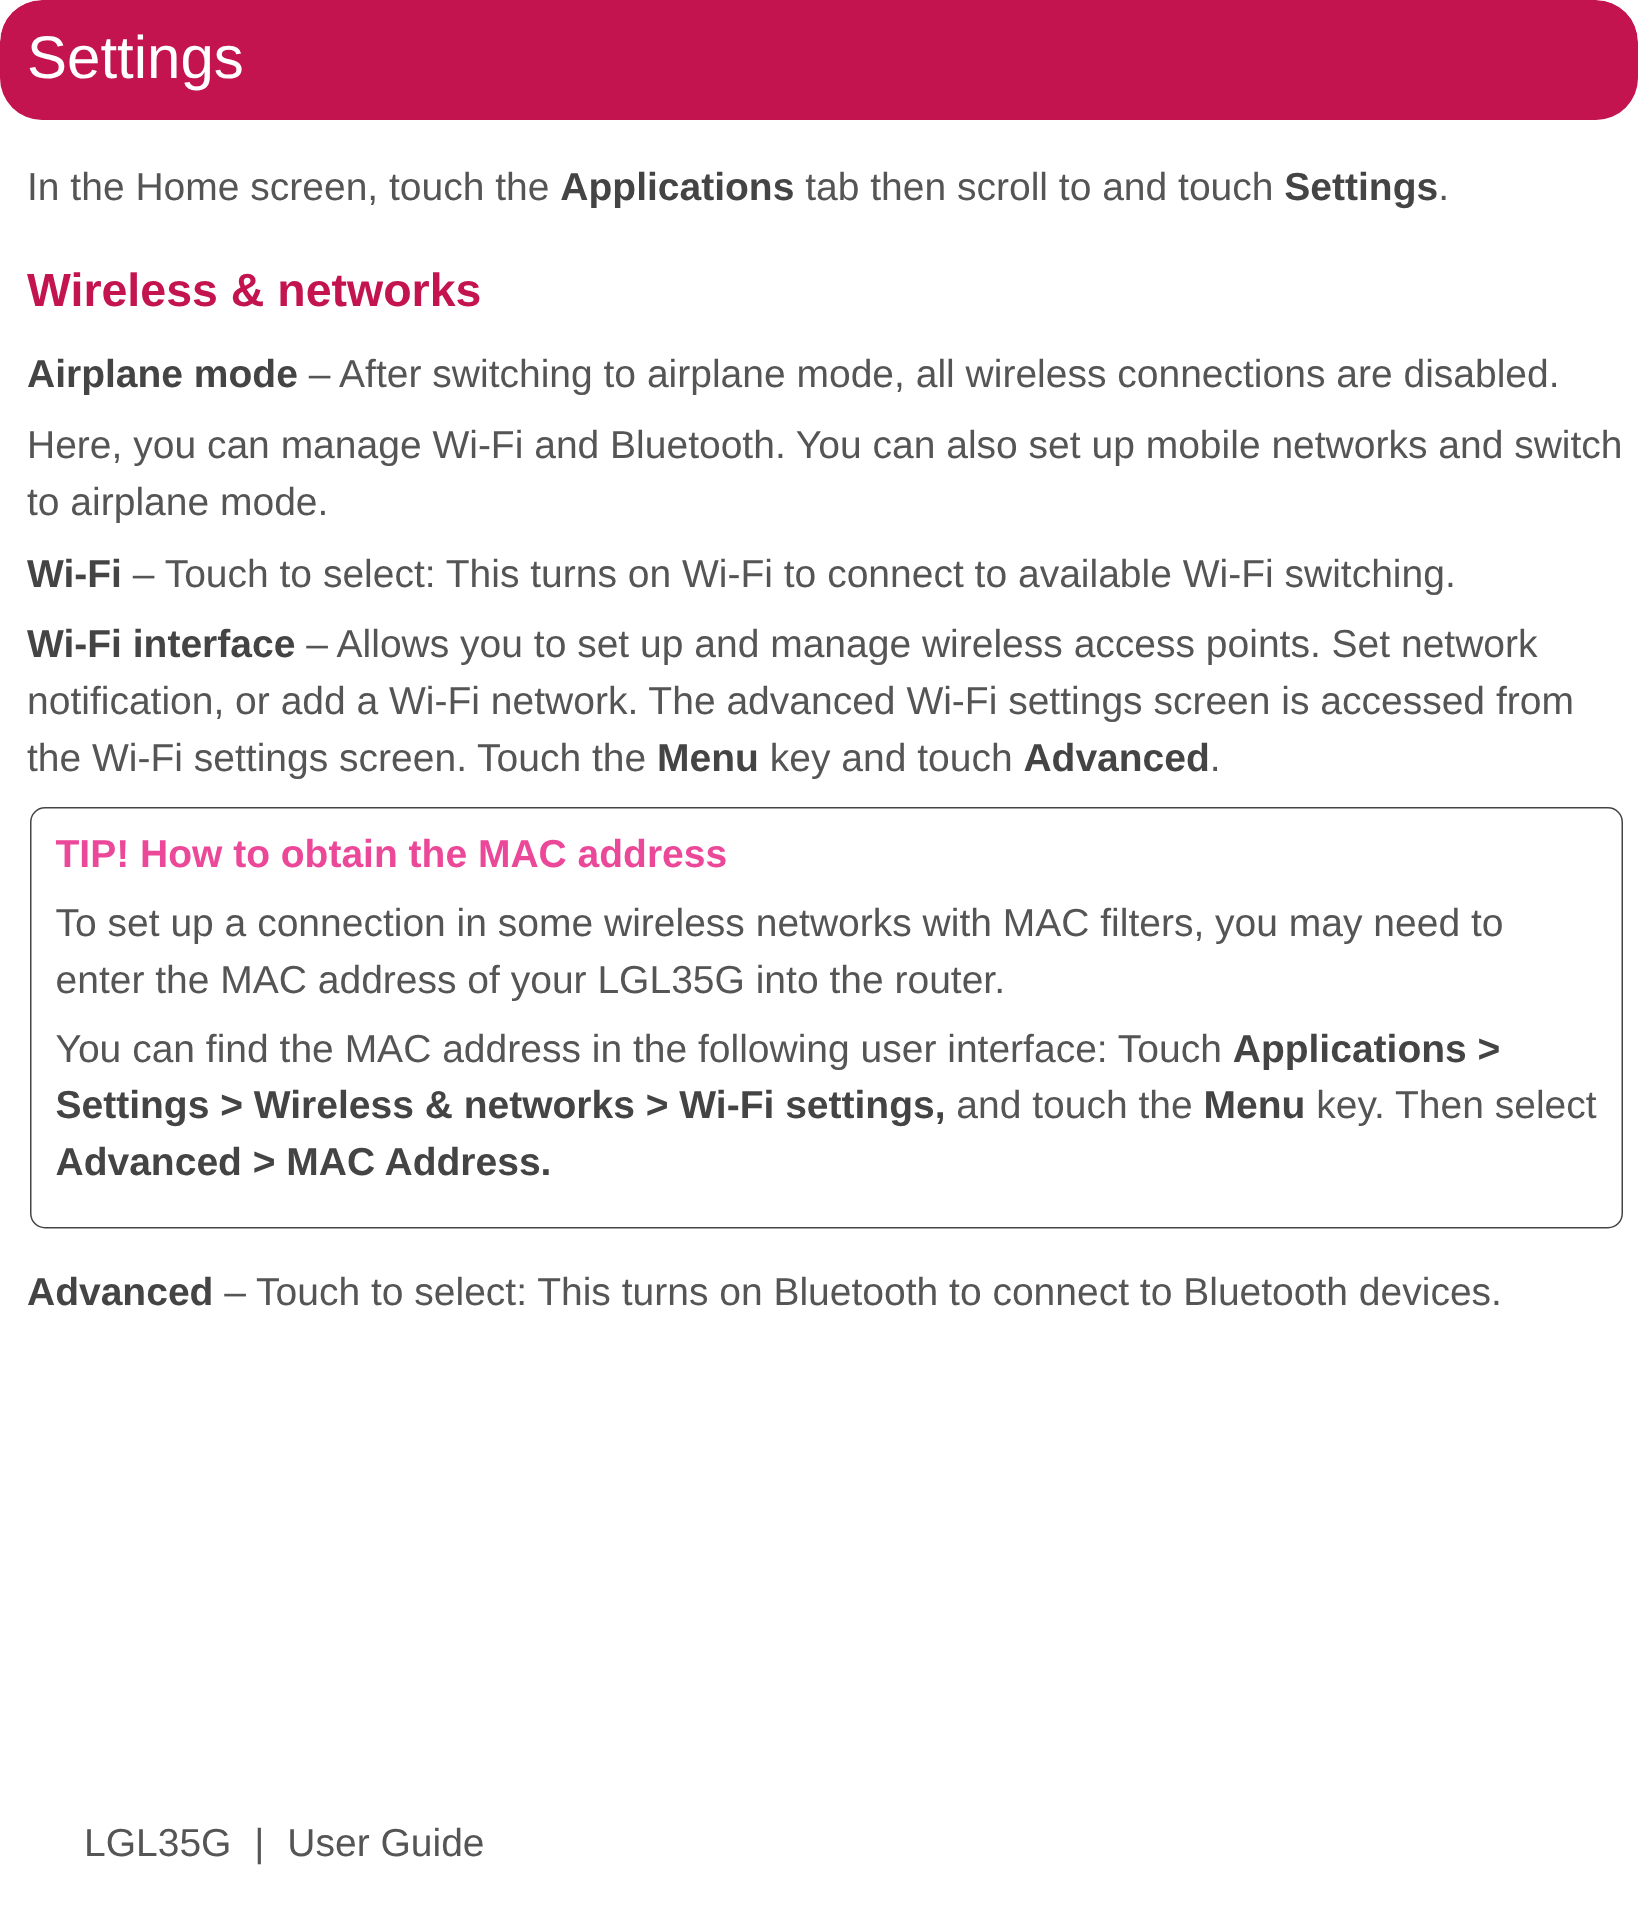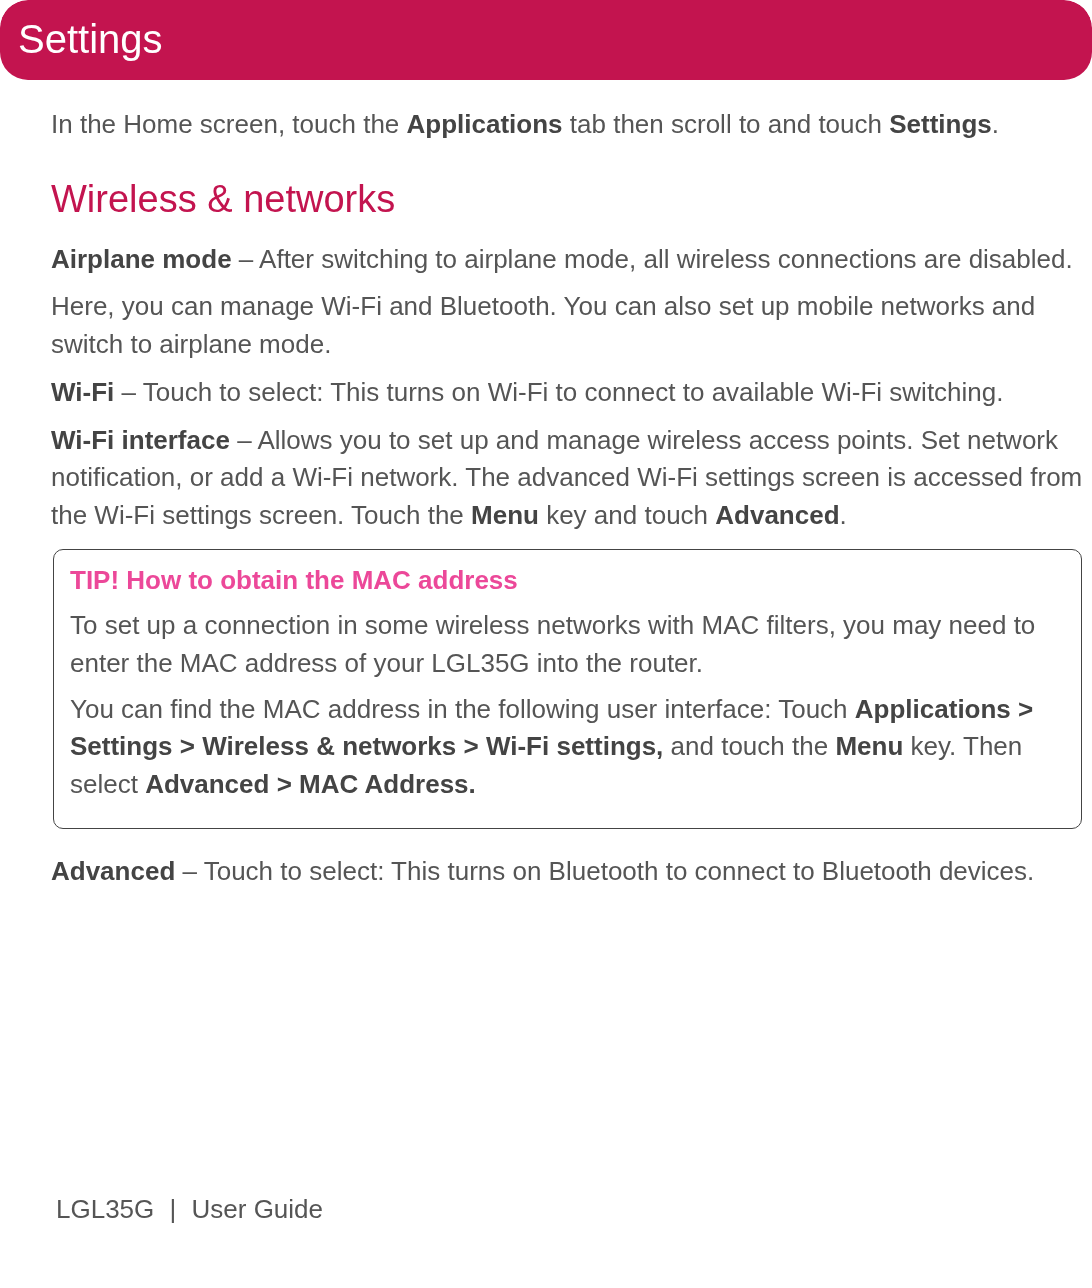--- a/index.html
+++ b/index.html
@@ -19,29 +19,28 @@
     }
     .header-bar {
       background: #c3144f;
       color: #fff;
       padding: 10px 18px 12px 18px;
       font-size: 40px;
       font-weight: normal;
     }
     .content {
       padding: 26px 8px 0 18px;
-      margin-left: 33px;
     }
     .intro {
       margin-bottom: 28px;
     }
     .section-heading {
       color: #c3144f;
-      font-size: 38px;
-      font-weight: normal;
+      font-size: 31px;
+      font-weight: bold;
       margin-bottom: 14px;
     }
     .para {
       margin-bottom: 10px;
     }
     .bold {
       font-weight: bold;
       color: #444;
     }
     .tip-box {
@@ -53,21 +52,21 @@
     .tip-title {
       font-weight: bold;
       color: #ec4899;
       margin-bottom: 8px;
     }
     .tip-p {
       margin-bottom: 8px;
     }
     .footer {
       position: absolute;
-      bottom: 59px;
+      bottom: 40px;
       left: 56px;
       font-size: 26px;
       color: #555;
     }
     .footer-sep {
       margin: 0 8px;
     }
   </style>
 </head>
 <body>

